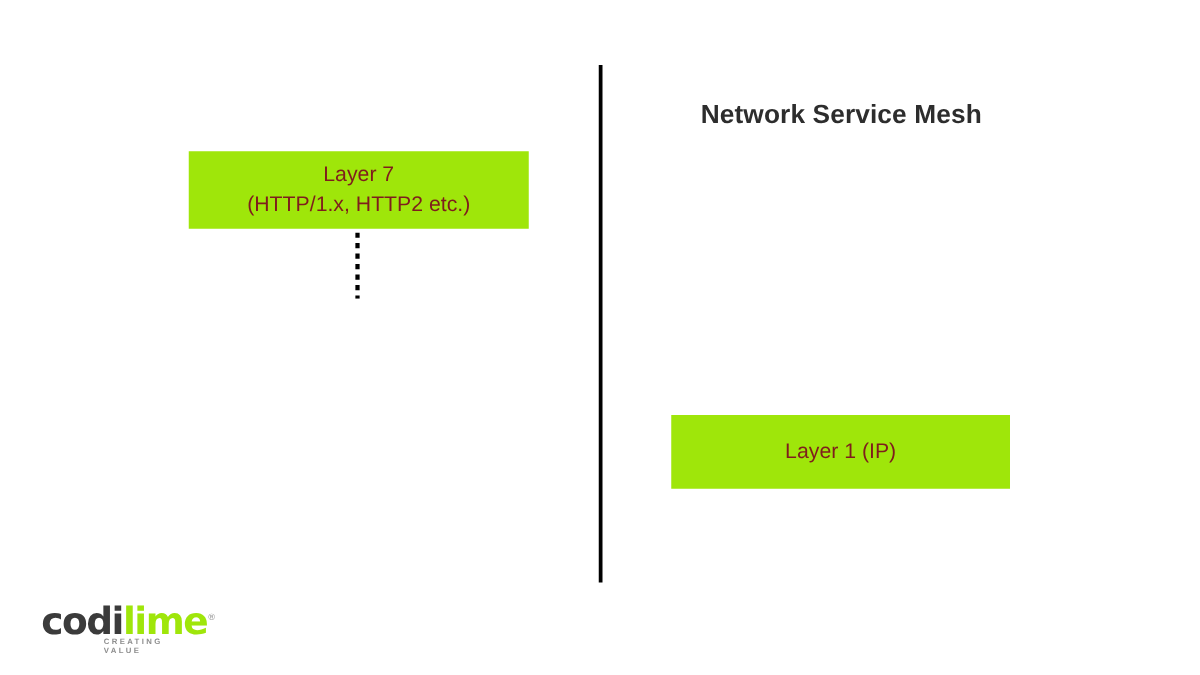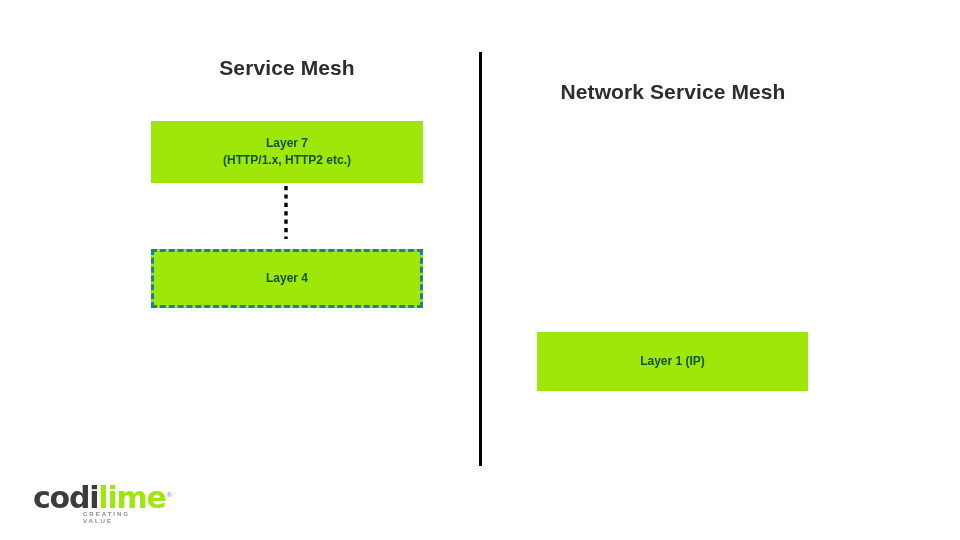--- a/index.html
+++ b/index.html
@@ -57,23 +57,23 @@
   .layer-box {
     position: absolute;
     background: #9fe60a;
     display: flex;
     align-items: center;
     justify-content: center;
     box-sizing: border-box;
     text-align: center;
   }
   .layer-label {
-    font-size: 12px;
-    font-weight: bold;
-    color: #14532d;
+    font-size: 17px;
+    font-weight: normal;
+    color: #7f1d1d;
     line-height: 1.42;
     white-space: pre-line;
   }
 
   #box-layer7 {
     left: 151px;
     top: 121px;
     width: 272px;
     height: 62px;
   }
@@ -146,40 +146,36 @@
     color: #8e8e8e;
     font-weight: bold;
     font-family: "Liberation Sans", sans-serif;
   }
 </style>
 </head>
 <body>
 
 <div id="slide">
 
-  <div id="title-left" class="col-title">Service Mesh</div>
 
   <div id="title-right" class="col-title">Network Service Mesh</div>
 
   <div id="divider"></div>
 
   <div id="box-layer7" class="layer-box">
     <span class="layer-label">Layer 7
 (HTTP/1.x, HTTP2 etc.)</span>
   </div>
 
   <div id="connector">
     <svg width="4" height="53" viewBox="0 0 4 53" xmlns="http://www.w3.org/2000/svg">
       <line x1="2" y1="0" x2="2" y2="53" stroke="#000000" stroke-width="3.4" stroke-dasharray="4.2 4.2"></line>
     </svg>
   </div>
 
-  <div id="box-layer4" class="layer-box">
-    <span class="layer-label">Layer 4</span>
-  </div>
 
   <div id="box-layer3" class="layer-box">
     <span class="layer-label">Layer 1 (IP)</span>
   </div>
 
 
   <div id="logo">
     <div id="logo-wordmark">
       <span class="logo-codi">codi</span><span class="logo-lime">lime</span><span id="logo-tm">®</span>
     </div>

